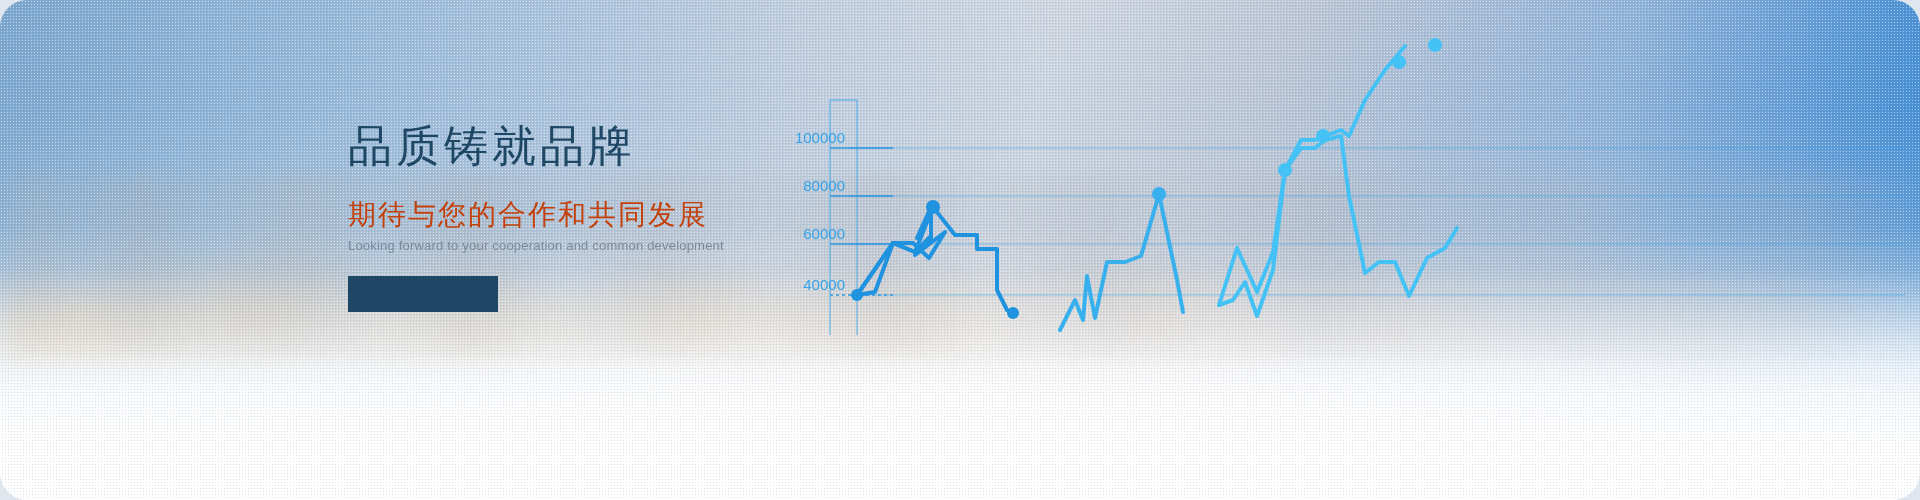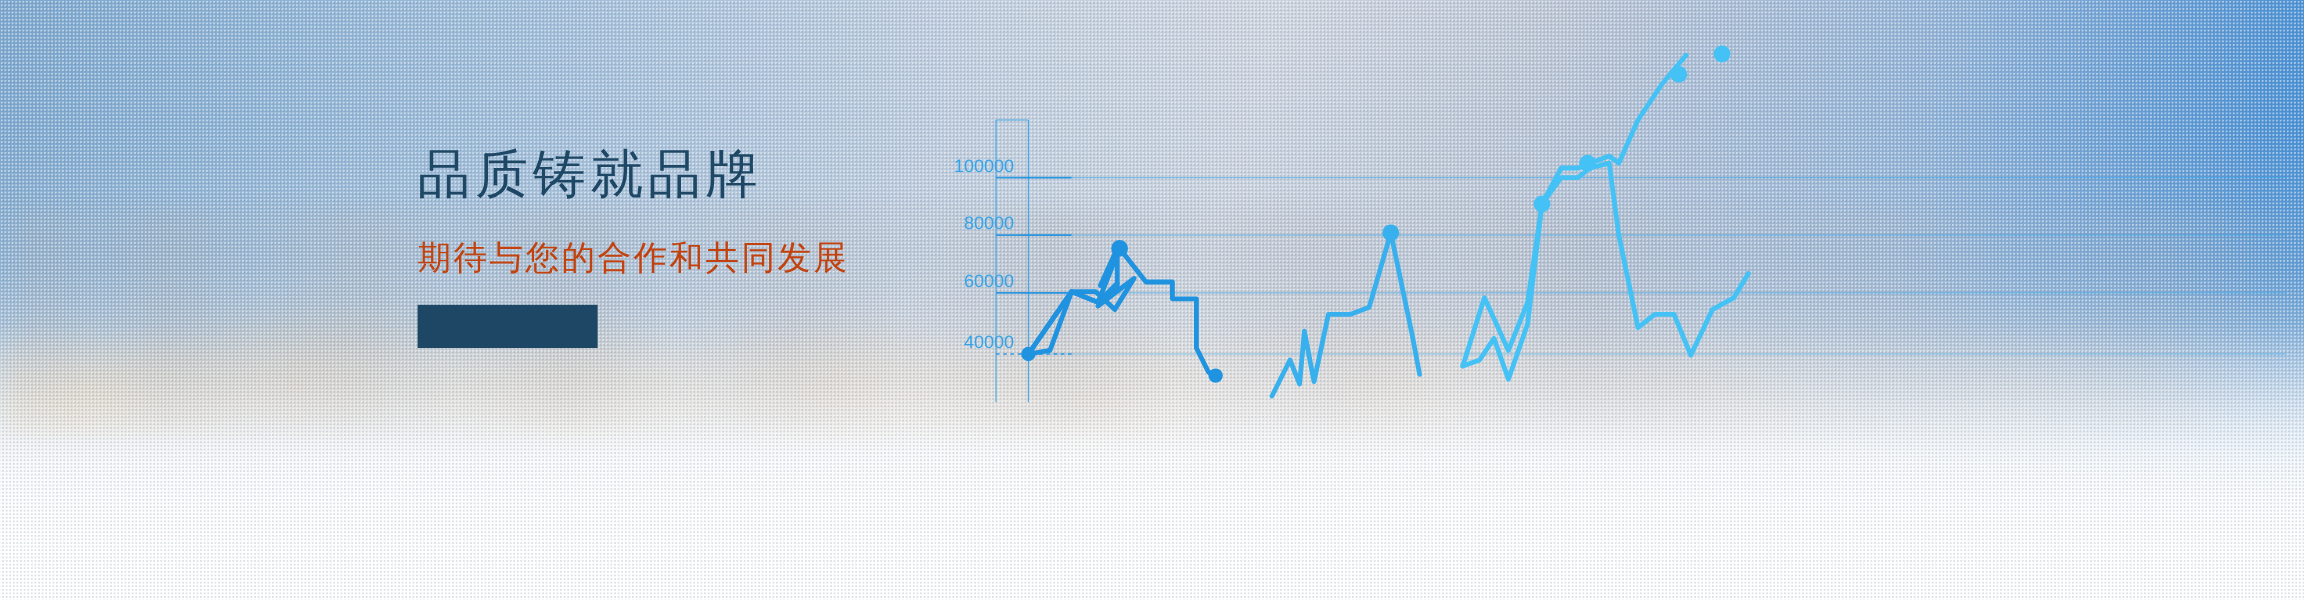--- a/index.html
+++ b/index.html
@@ -4,20 +4,21 @@
 <style>
   html,body{margin:0;padding:0;}
   body{
     width:1920px;height:500px;overflow:hidden;
     font-family:"Liberation Sans","DejaVu Sans",sans-serif;
     background:#dfe6ee;
   }
   #banner{
     position:relative;width:1920px;height:500px;overflow:hidden;
     background:#e9edf2;
+    border-radius:27px;
   }
   
   .bg-sky{
     position:absolute;inset:0;
     background:
       linear-gradient(to bottom,
         rgba(84,146,205,0.00) 0%,
         rgba(120,170,215,0.05) 22%,
         rgba(190,205,220,0.25) 45%,
         rgba(232,232,232,0.55) 62%,
@@ -117,20 +118,21 @@
   <div class="bg-sky"></div>
   <div class="bg-city"></div>
   <div class="bg-buildings"></div>
   <div class="bg-haze"></div>
   <div class="bg-dots"></div>
   <div class="bg-dots2"></div>
 
   <div class="copy">
     <h1 class="headline">品质铸就品牌</h1>
     <p class="sub-cn">期待与您的合作和共同发展</p>
+    <p class="sub-en">Looking forward to your cooperation and common development</p>
     <button class="cta"></button>
   </div>
 
   <div class="chart">
     <svg width="1175" height="500" viewBox="0 0 1175 500">
 
       <text class="tick" x="100" y="143">100000</text>
       <text class="tick" x="100" y="191">80000</text>
       <text class="tick" x="100" y="239">60000</text>
       <text class="tick" x="100" y="290">40000</text>

